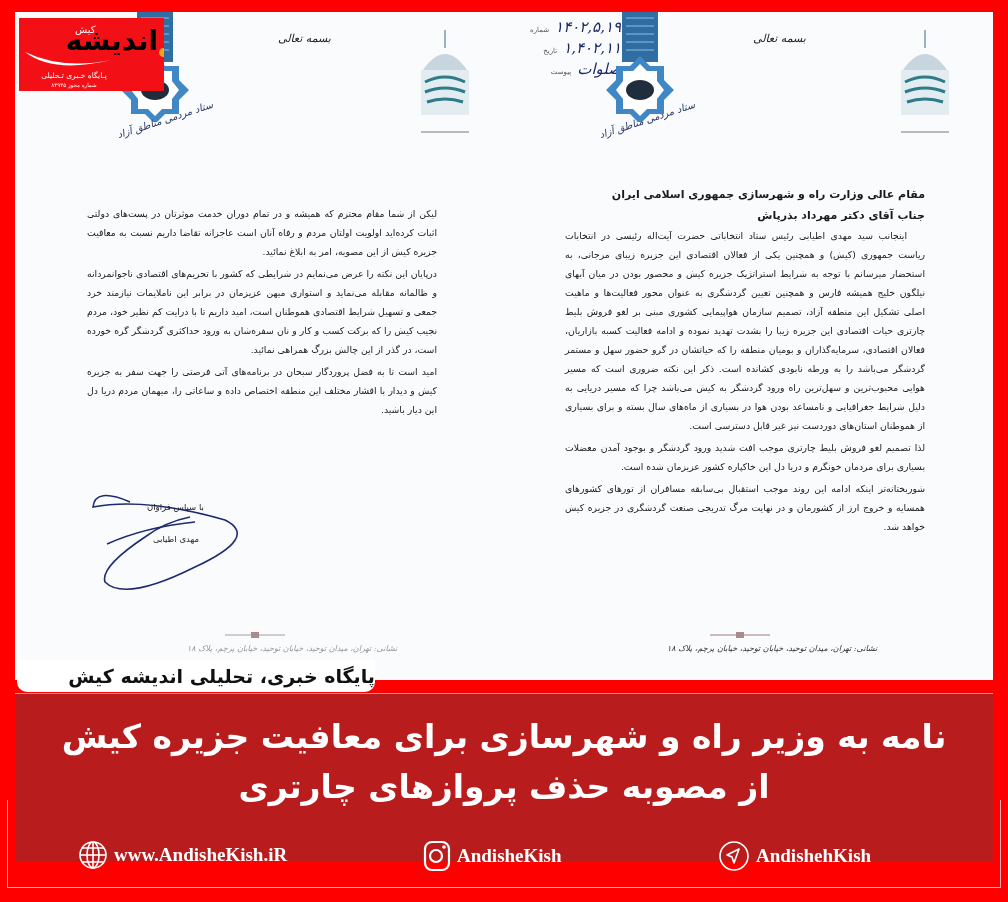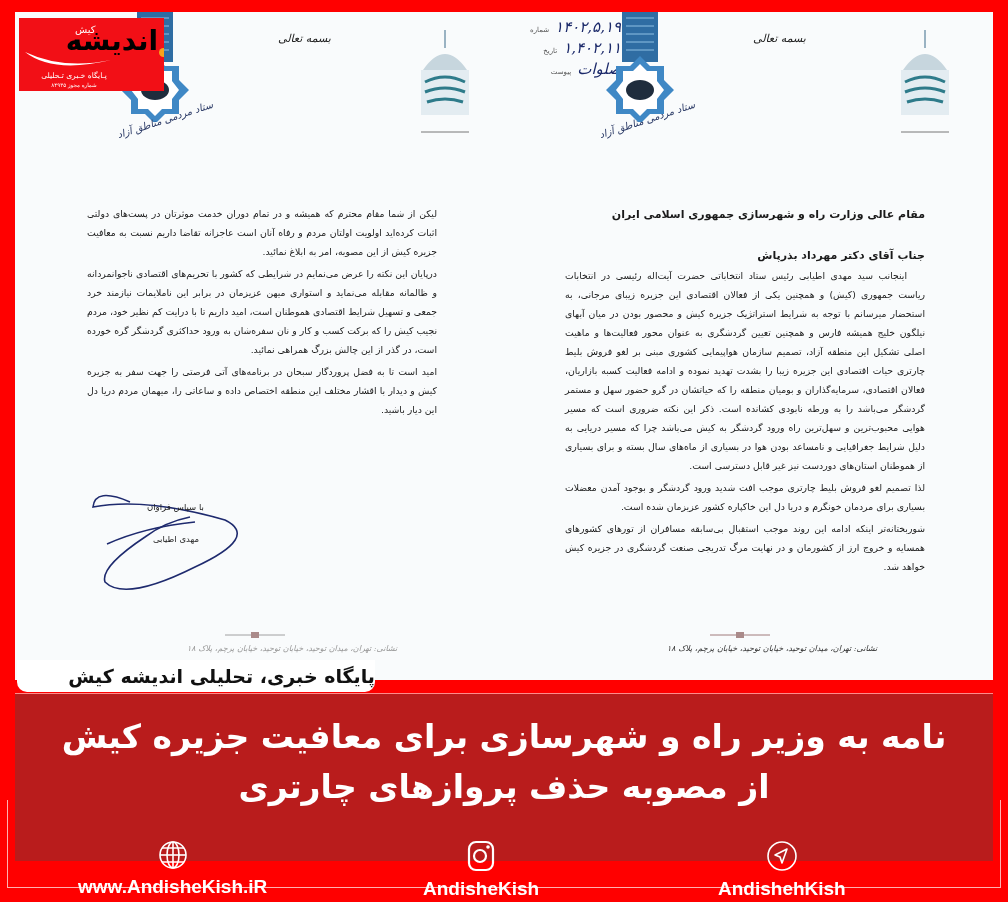--- a/index.html
+++ b/index.html
@@ -44,21 +44,21 @@
   .ref-row { display: flex; gap: 6px; align-items: baseline; font-size: 15px; line-height: 18px; }
   .ref-row .lbl { font-size: 7px; color: #555; font-style: normal; }
 
   
   .letter {
     position: absolute; direction: rtl; text-align: justify;
     font-family: "DejaVu Sans", sans-serif; color: #1a1a1a;
   }
   .page-right .letter { left: 60px; top: 172px; width: 360px; }
   .page-left .letter { left: 72px; top: 192px; width: 350px; }
-  .recipient { font-weight: bold; font-size: 11px; line-height: 21px; margin-top: 20px; }
+  .recipient { font-weight: bold; font-size: 11px; line-height: 21px; }
   .salute { font-size: 8.5px; line-height: 16px; }
   .para { font-size: 9.3px; line-height: 19px; margin-bottom: 3px; }
   .para.indent { text-indent: 18px; }
 
   .signature { position: absolute; left: 70px; top: 470px; width: 170px; height: 120px; }
   .sig-text { position: absolute; direction: rtl; font-size: 8.5px; color: #222; white-space: nowrap; }
 
   .footer-ornament { position: absolute; top: 620px; width: 60px; height: 6px; }
   .page-left .footer-ornament { left: 210px; }
   .page-right .footer-ornament { left: 205px; }
@@ -102,21 +102,21 @@
     position: absolute; left: 0; top: 18px; width: 978px; text-align: center;
     direction: rtl; color: #fff; font-weight: bold; font-size: 33px; line-height: 50px;
     font-family: "DejaVu Sans", sans-serif;
   }
 
   .socials-frame {
     position: absolute; left: 7px; top: 800px; width: 994px; height: 88px;
     border: 1.5px solid #ffb0b0; border-top: none;
   }
   .social { position: absolute; top: 840px; display: flex; align-items: center; gap: 6px;
-    color: #fff; font-weight: bold; font-size: 19px; font-family: Liberation Sans, sans-serif; flex-direction: column; }
+    color: #fff; font-weight: bold; font-size: 19px; font-family: Liberation Serif, serif; }
   .social.web { left: 78px; }
   .social.insta { left: 423px; }
   .social.tg { left: 718px; }
 </style>
 </head>
 <body>
 
 <div class="frame-top"></div>
 
 <div class="sheet">

